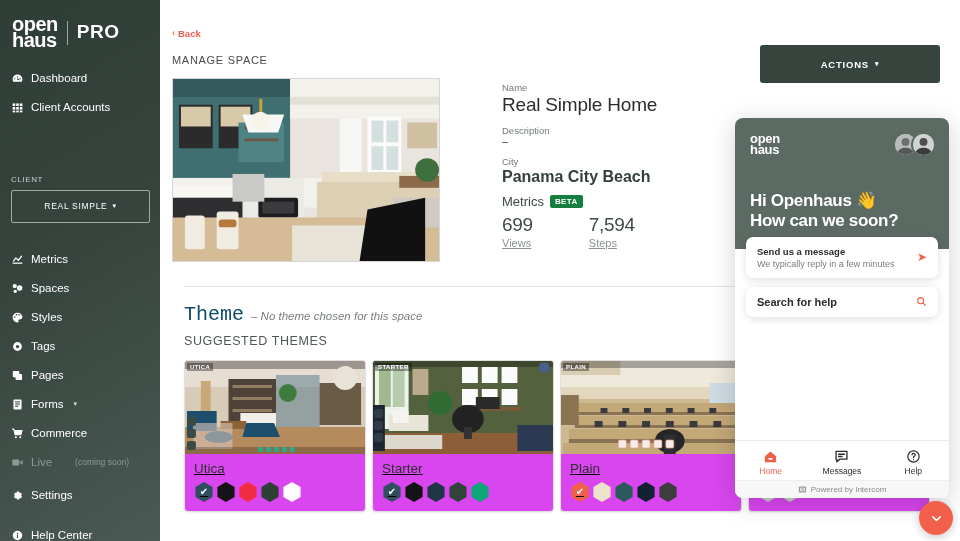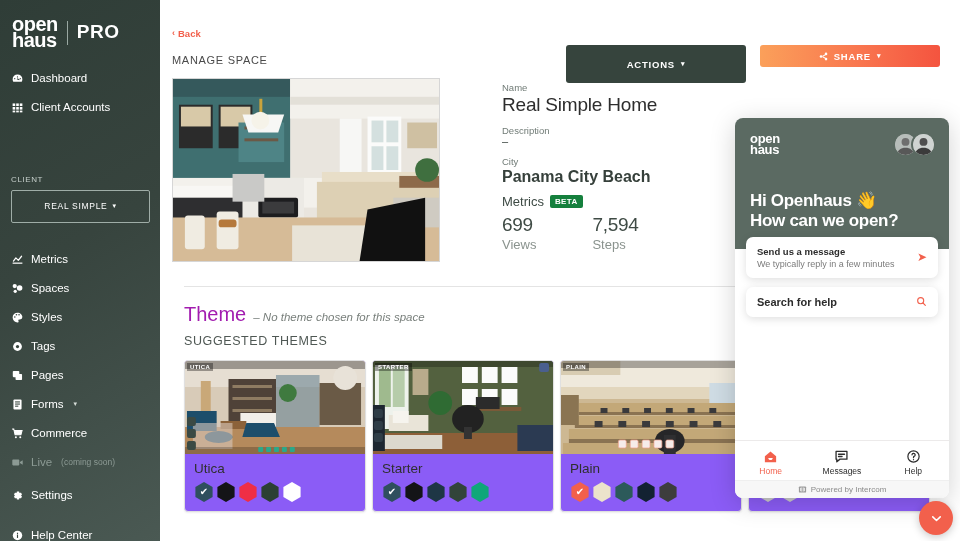--- a/index.html
+++ b/index.html
@@ -27,21 +27,21 @@
   .nav-top { margin-top: 18px; }
   .nav-item {
     display: flex; align-items: center; gap: 7px;
     padding: 5px 0 5px 11px;
     font-size: 11.5px; color: #ffffff; cursor: pointer;
     margin-bottom: 6px;
   }
   .nav-item.dim { color: #8c9a94; cursor: default; }
   .nav-item .ico { width: 13px; height: 13px; display: inline-flex; align-items: center; justify-content: center; flex: 0 0 13px; }
   .nav-item .ico svg { width: 13px; height: 13px; display: block; }
-  .nav-note { font-size: 8.5px; color: #8c9a94; margin-left: 2px; }
+  .nav-note { font-size: 8.5px; color: #8c9a94; margin-left: 16px; }
 
   .divider { height: 1px; background: rgba(255,255,255,0.55); width: 100%; }
 
   .client-block { padding: 12px 10px 12px 11px; }
   .client-label { font-size: 8px; letter-spacing: 0.6px; color: #c6cfcb; margin-bottom: 6px; }
   .client-select {
     border: 1px solid #9fada7; border-radius: 2px;
     height: 33px; display: flex; align-items: center; justify-content: center;
     font-size: 8.5px; letter-spacing: 0.7px; color: #fff; cursor: pointer;
   }
@@ -83,47 +83,47 @@
   .field-dash { font-size: 11px; color: #36403b; margin-bottom: 9px; line-height: 0.9; }
 
   .metrics-head { display: flex; align-items: center; gap: 6px; margin-top: 4px; }
   .metrics-title { font-size: 13px; color: #3d4a44; }
   .badge-beta {
     background: #15803d; color: #fff; font-size: 8px; font-weight: 700;
     padding: 2px 5px; border-radius: 2px; letter-spacing: 0.4px;
   }
   .metrics-row { display: flex; gap: 56px; margin-top: 5px; }
   .metric-num { font-size: 19px; color: #3f4b45; letter-spacing: -0.3px; }
-  .metric-cap { font-size: 13px; color: #8a938e; margin-top: 1px; }
+  .metric-cap { font-size: 11px; color: #8a938e; margin-top: 1px; text-decoration: underline; }
 
   
   .btn-row { position: absolute; top: 45px; right: 20px; display: flex; gap: 14px; }
   .btn {
     border: none; border-radius: 3px; cursor: pointer;
     font-size: 9.5px; font-weight: 700; letter-spacing: 0.8px; color: #fff;
     display: flex; align-items: center; justify-content: center; gap: 6px;
   }
   .btn-actions { width: 180px; height: 38px; background: #36443d; }
   .btn-share  { width: 180px; height: 22px; background: linear-gradient(90deg, #fba05a 0%, #f9764f 55%, #f4543f 100%); }
   .btn .caret { font-size: 7px; }
   .btn .share-ico svg { width: 9px; height: 9px; display: block; }
 
   
   .section-rule { height: 1px; background: #e4e4e4; margin: 24px 20px 0 12px; }
 
   .theme-head { display: flex; align-items: baseline; gap: 7px; padding: 16px 0 0 12px; }
-  .theme-h1 { font-size: 20px; color: #a21caf; }
+  .theme-h1 { font-size: 20px; color: #0c4a6e; font-family: Liberation Mono, monospace; }
   .theme-sub { font-size: 11.5px; color: #787f7b; font-style: italic; }
   .sugg { font-size: 12.5px; color: #4f5854; letter-spacing: 0.6px; padding: 8px 0 0 12px; }
 
   .cards { display: flex; gap: 6px; padding: 12px 0 0 12px; }
   .card {
     width: 182px; flex: 0 0 182px;
-    background: #8b5cf6; border: 1px solid #e0e0e0; border-radius: 4px;
-    overflow: hidden; box-shadow: 0 1px 2px rgba(0,0,0,0.07); cursor: pointer;
+    background: #d946ef; border: 1px solid #e0e0e0; border-radius: 4px;
+    overflow: hidden; box-shadow: 0 1px 2px rgba(0,0,0,0.07); cursor: pointer; text-decoration: underline;
   }
   .card-img { width: 100%; height: 93px; position: relative; overflow: hidden; }
   .card-img svg { display: block; width: 100%; height: 100%; }
   .card-tag {
     position: absolute; top: 2px; left: 2px; font-size: 6px; color: #fff;
     background: rgba(0,0,0,0.35); padding: 1px 3px; font-weight: 700; letter-spacing: 0.4px;
   }
   .card-body { padding: 7px 9px 9px 9px; }
   .card-name { font-size: 13.5px; color: #2f2f2f; margin-bottom: 6px; }
   .swatches { display: flex; gap: 2px; }
@@ -667,32 +667,20 @@
           </div>
         </div>
       </div>
     </div>
 
     <div class="btn-row">
       <button class="btn btn-actions">
         <span>ACTIONS</span>
         <span class="caret">▾</span>
       </button>
-      <button class="btn btn-share">
-        <span class="share-ico">
-          <svg viewBox="0 0 16 16" fill="#fff">
-              <circle cx="12.5" cy="3.4" r="2.3"></circle>
-              <circle cx="12.5" cy="12.6" r="2.3"></circle>
-              <circle cx="3.6" cy="8" r="2.3"></circle>
-              <path d="M5.4 6.9l5.6-2.8.8 1.5-5.6 2.8zM5.4 9.1l5.6 2.8.8-1.5-5.6-2.8z"></path>
-            </svg>
-        </span>
-        <span>SHARE</span>
-        <span class="caret">▾</span>
-      </button>
     </div>
   </main>
 
   <section class="intercom">
     <div class="ic-header">
       <div class="ic-logo">
         <span>open</span>
         <span>haus</span>
       </div>
       <div class="ic-avatars">
@@ -706,21 +694,21 @@
         <div class="ic-av">
           <svg viewBox="0 0 32 32">
               <rect width="32" height="32" fill="#cfd3d1"></rect>
               <circle cx="16" cy="12" r="6" fill="#4f4f4f"></circle>
               <path d="M3 32c0-7 6-11 13-11s13 4 13 11z" fill="#3b3b3b"></path>
             </svg>
         </div>
       </div>
       <div class="ic-greet">
         <div>Hi Openhaus 👋</div>
-        <div>How can we open?</div>
+        <div>How can we soon?</div>
       </div>
     </div>
 
     <div class="ic-cards">
       <div class="ic-card">
         <div class="txt">
           <div class="ic-t1">Send us a message</div>
           <div class="ic-t2">We typically reply in a few minutes</div>
         </div>
         <div class="ic-arrow">➤</div>

